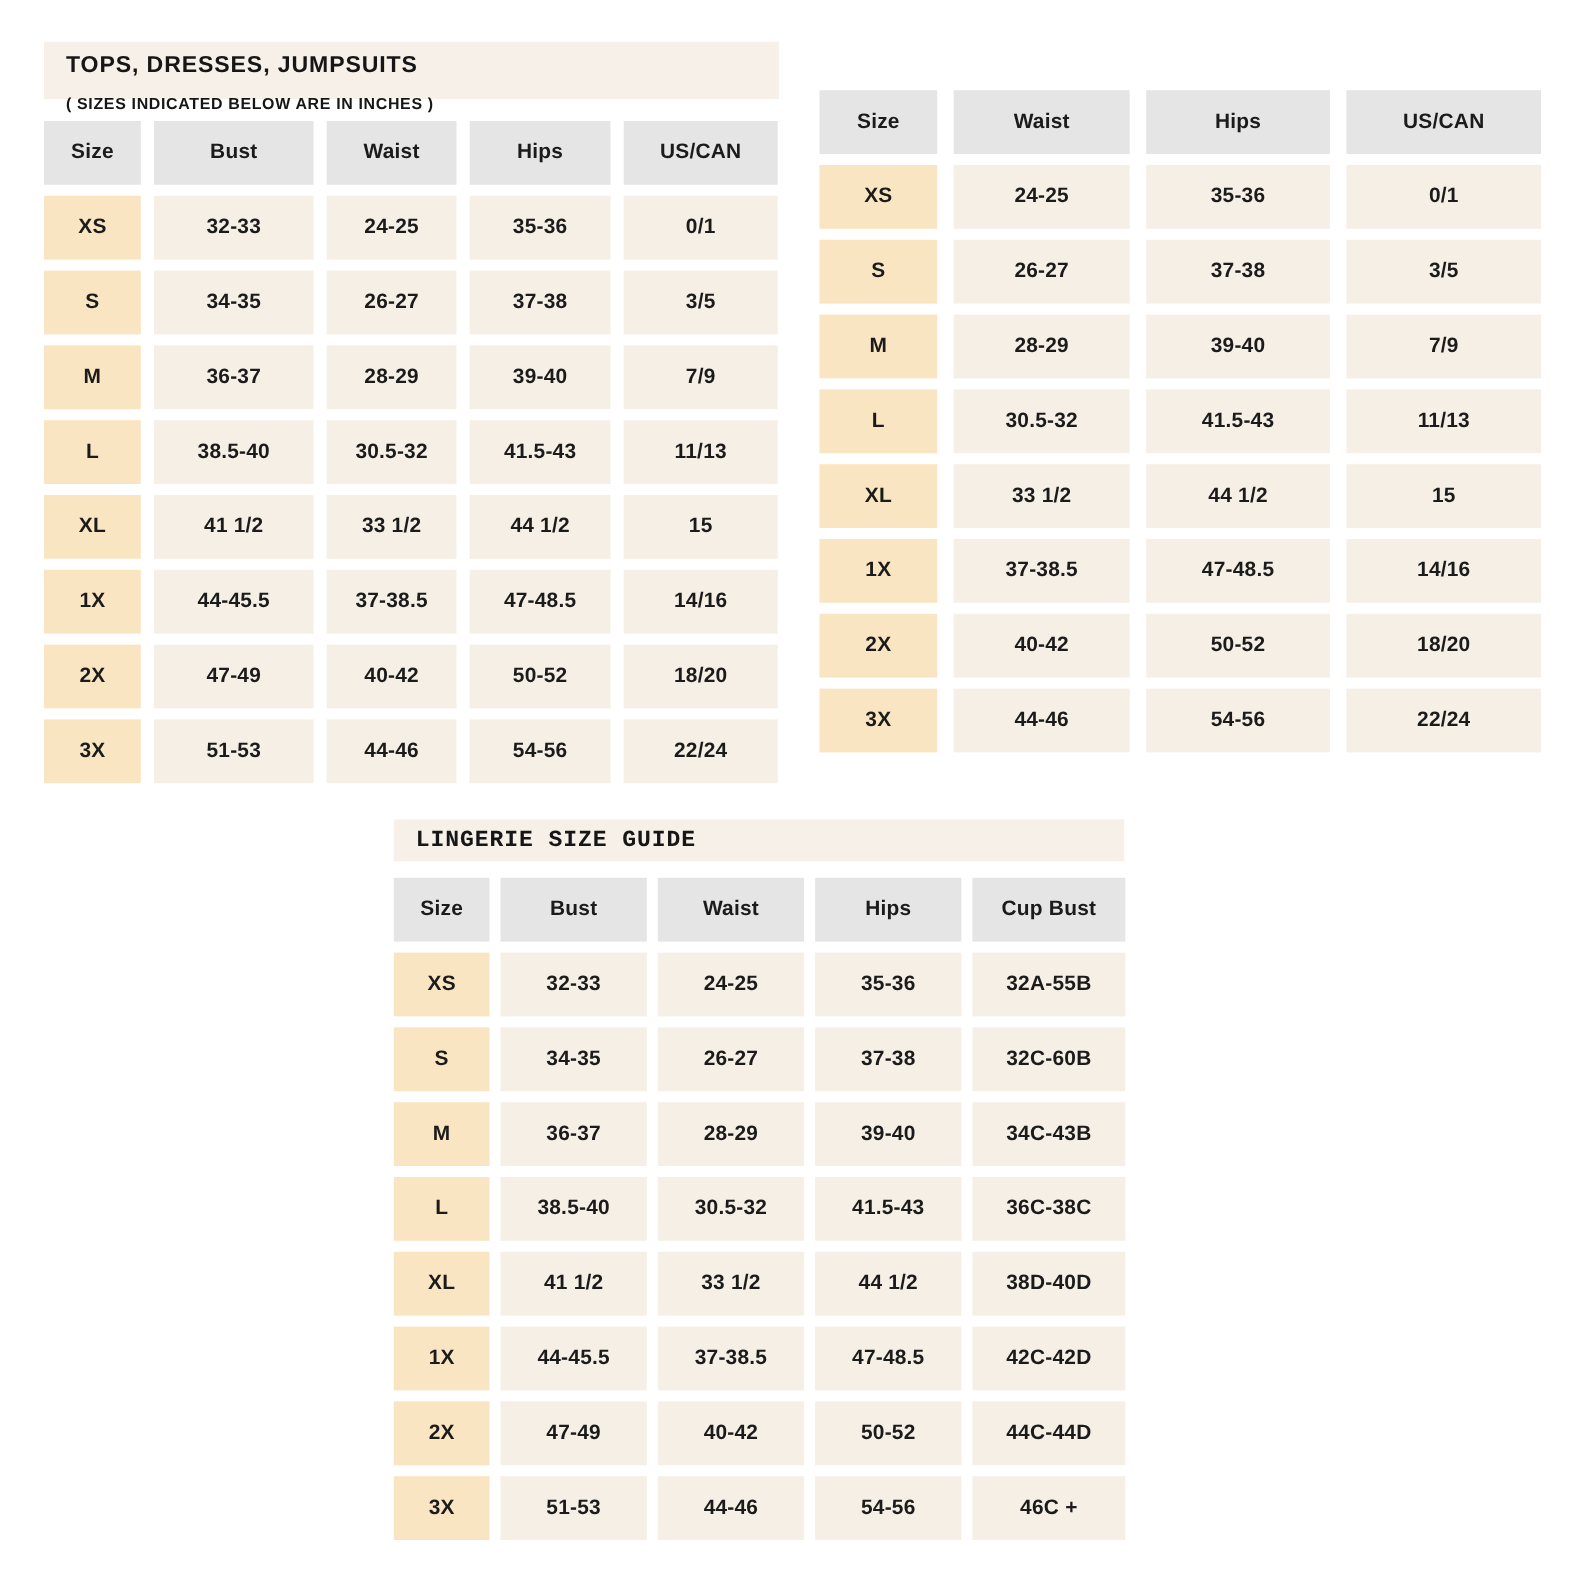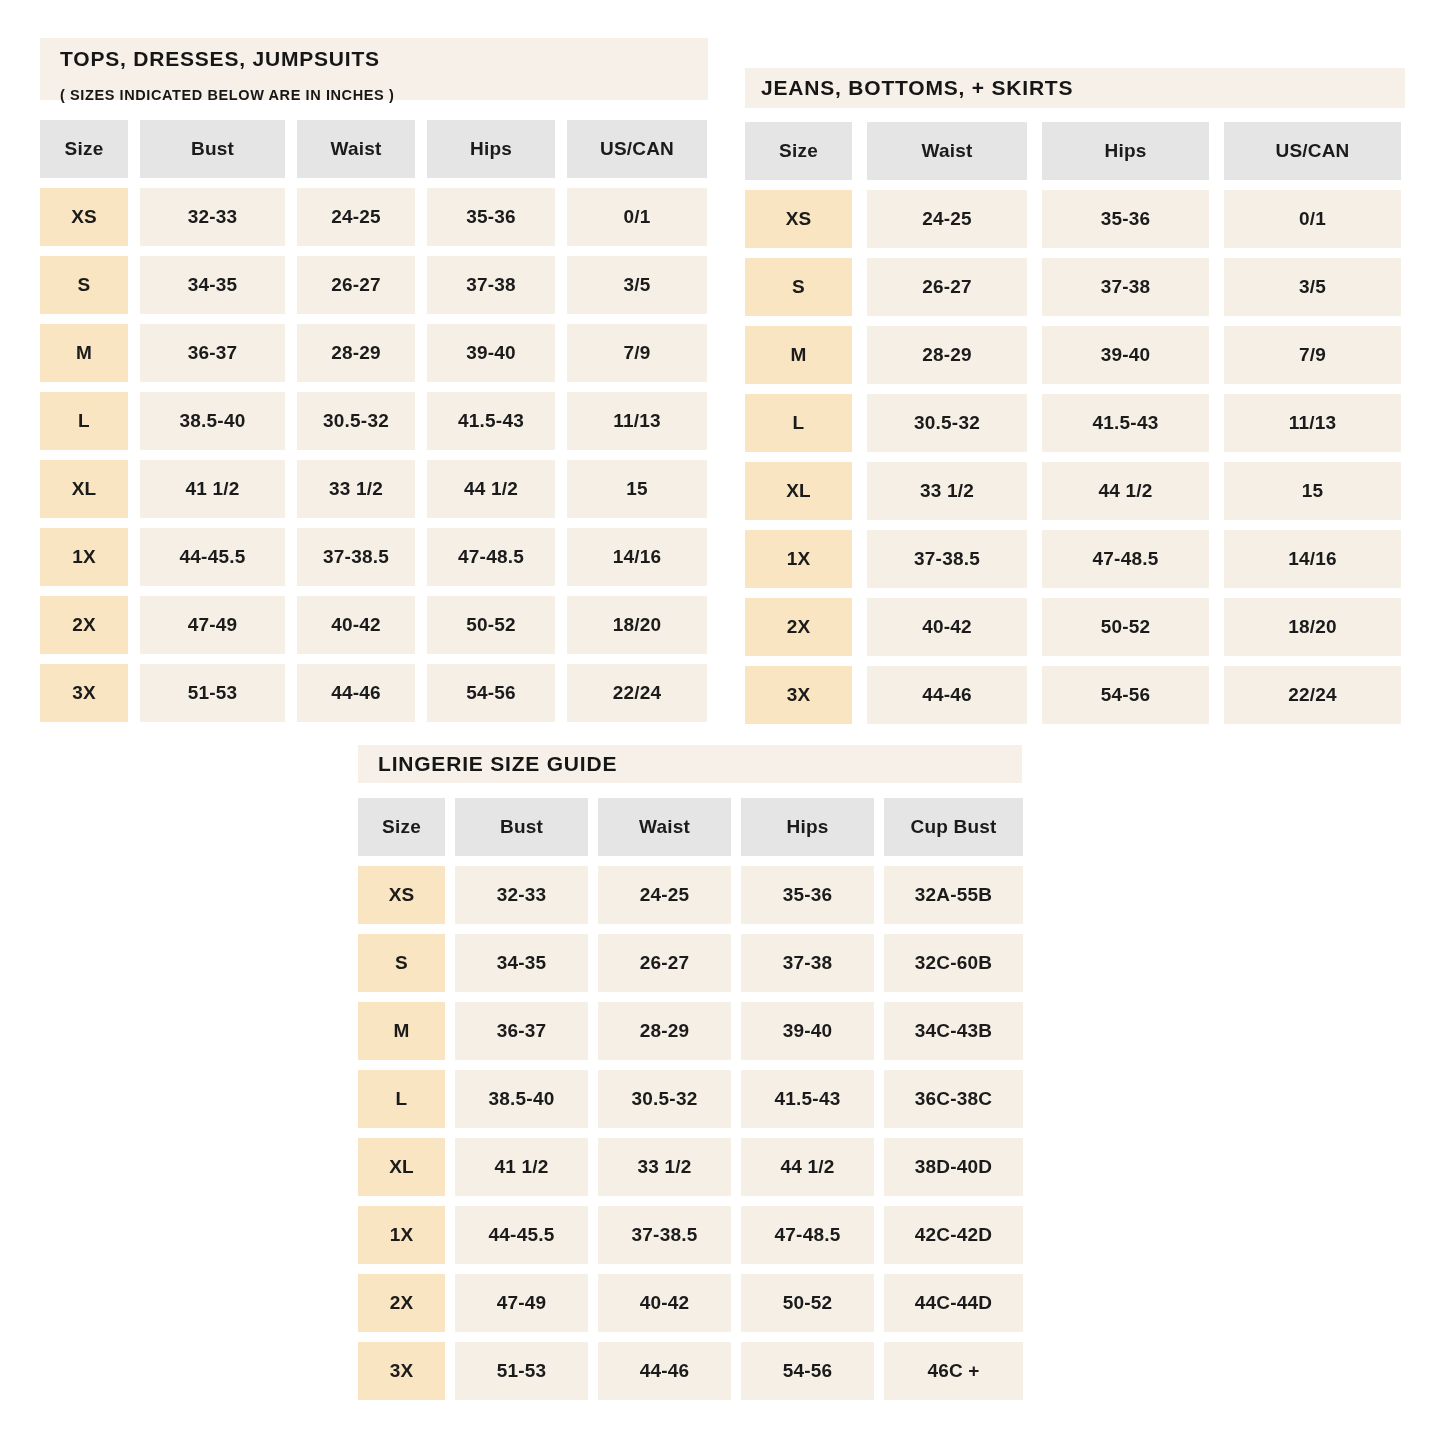--- a/index.html
+++ b/index.html
@@ -5,23 +5,23 @@
   * { margin: 0; padding: 0; box-sizing: border-box; }
   html, body { width: 1445px; height: 1445px; background: #ffffff; overflow: hidden; }
   body { font-family: "Liberation Sans", sans-serif; color: #1b1b1b; }
 
   .table-section { position: absolute; }
   #tops-section     { left: 40px;  top: 38px;  width: 668px; }
   #jeans-section    { left: 745px; top: 68px;  width: 660px; }
   #lingerie-section { left: 358px; top: 745px; width: 664px; }
 
   .banner { background: #f6f0e8; width: 100%; }
-  #tops-section .banner { height: 62px; padding: 9px 10px 18px 20px; }
+  #tops-section .banner { height: 52px; padding: 9px 10px 18px 20px; }
   #jeans-section .banner { height: 40px; padding: 0 10px 0 16px; display: flex; align-items: center; }
-  #lingerie-section .banner { height: 38px; padding: 0 10px 0 20px; display: flex; align-items: center; }
+  #lingerie-section .banner { height: 38px; padding: 0 10px 0 20px; display: flex; align-items: center; font-family: Liberation Mono, monospace; }
 
   .banner-title {
     font-size: 21px; font-weight: bold; letter-spacing: 0.8px;
     text-transform: uppercase; color: #161616;
   }
   .banner-subtitle {
     font-size: 14.5px; font-weight: bold; letter-spacing: 0.6px;
     text-transform: uppercase; color: #161616; margin-top: 16px;
   }
 
@@ -90,23 +90,20 @@
       <div class="cell data">18/20</div>
       <div class="cell size">3X</div>
       <div class="cell data">51-53</div>
       <div class="cell data">44-46</div>
       <div class="cell data">54-56</div>
       <div class="cell data">22/24</div>
     </div>
 </section>
 
 <section class="table-section" id="jeans-section">
-  <div class="banner">
-    <div class="banner-title">JEANS, BOTTOMS, + SKIRTS</div>
-  </div>
   <div class="grid">
       <div class="cell head">Size</div>
       <div class="cell head">Waist</div>
       <div class="cell head">Hips</div>
       <div class="cell head">US/CAN</div>
       <div class="cell size">XS</div>
       <div class="cell data">24-25</div>
       <div class="cell data">35-36</div>
       <div class="cell data">0/1</div>
       <div class="cell size">S</div>

